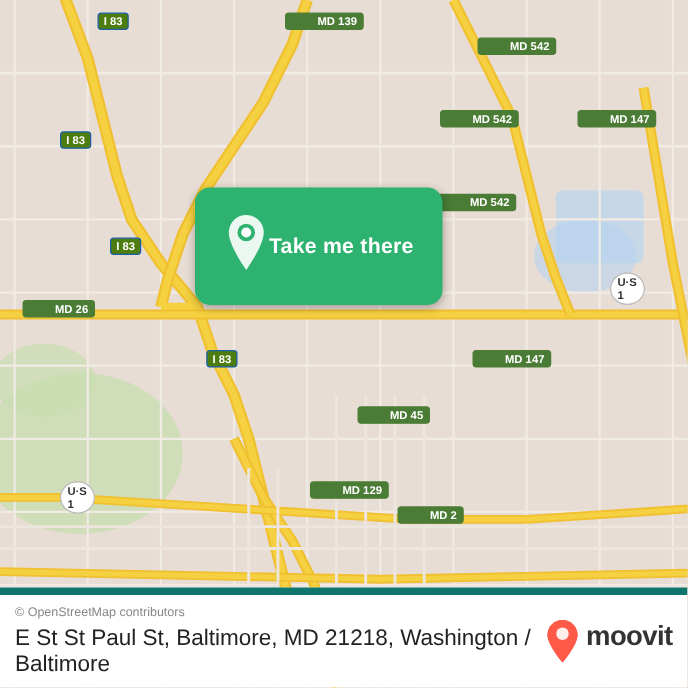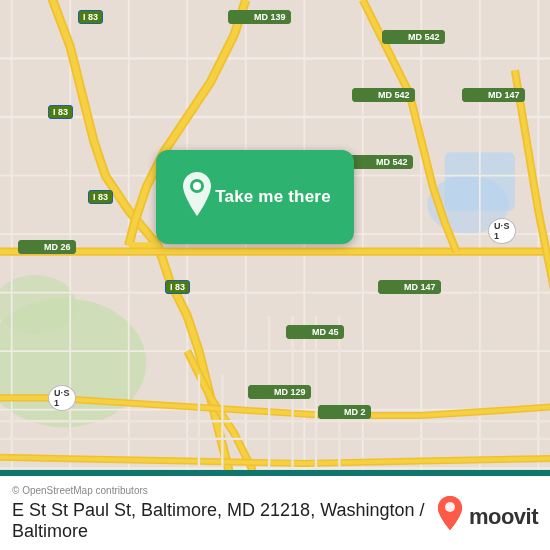--- a/index.html
+++ b/index.html
@@ -81,21 +81,21 @@
     }
 
     .address-line {
       font-size: 18px;
       color: #222;
       font-weight: 500;
     }
 
     .moovit-logo {
       display: flex;
-      align-items: flex-end;
+      align-items: flex-start;
       gap: 5px;
     }
 
     .moovit-pin {
       width: 28px;
       height: 34px;
     }
 
     .moovit-text {
       font-size: 22px;

